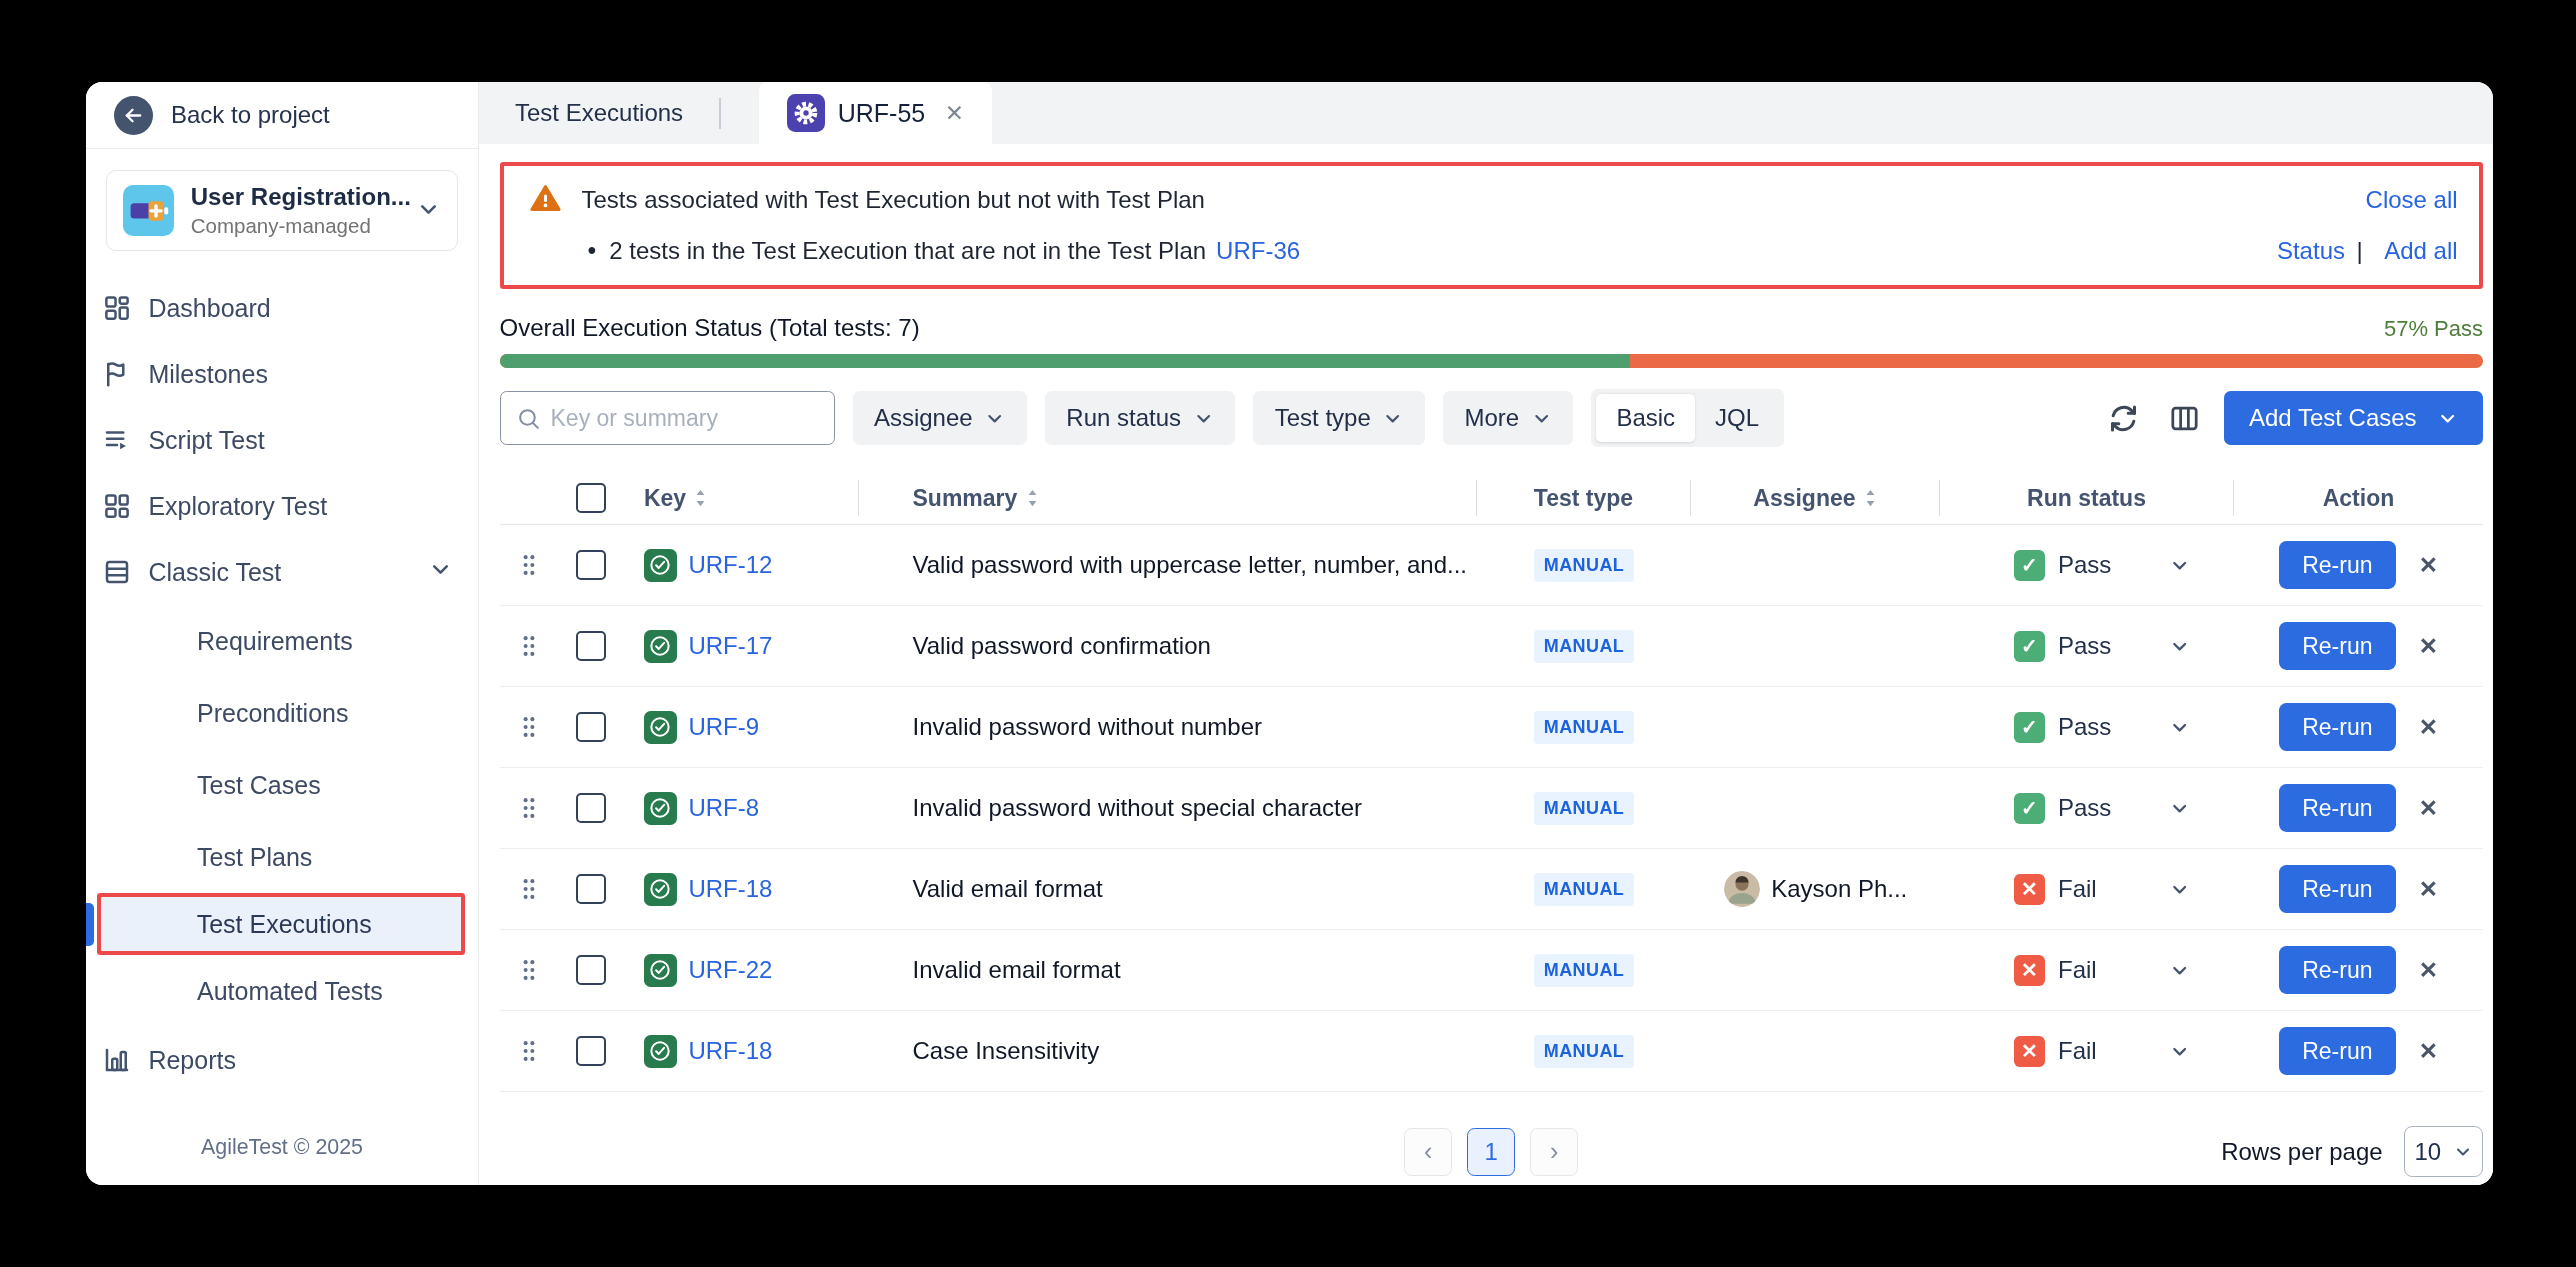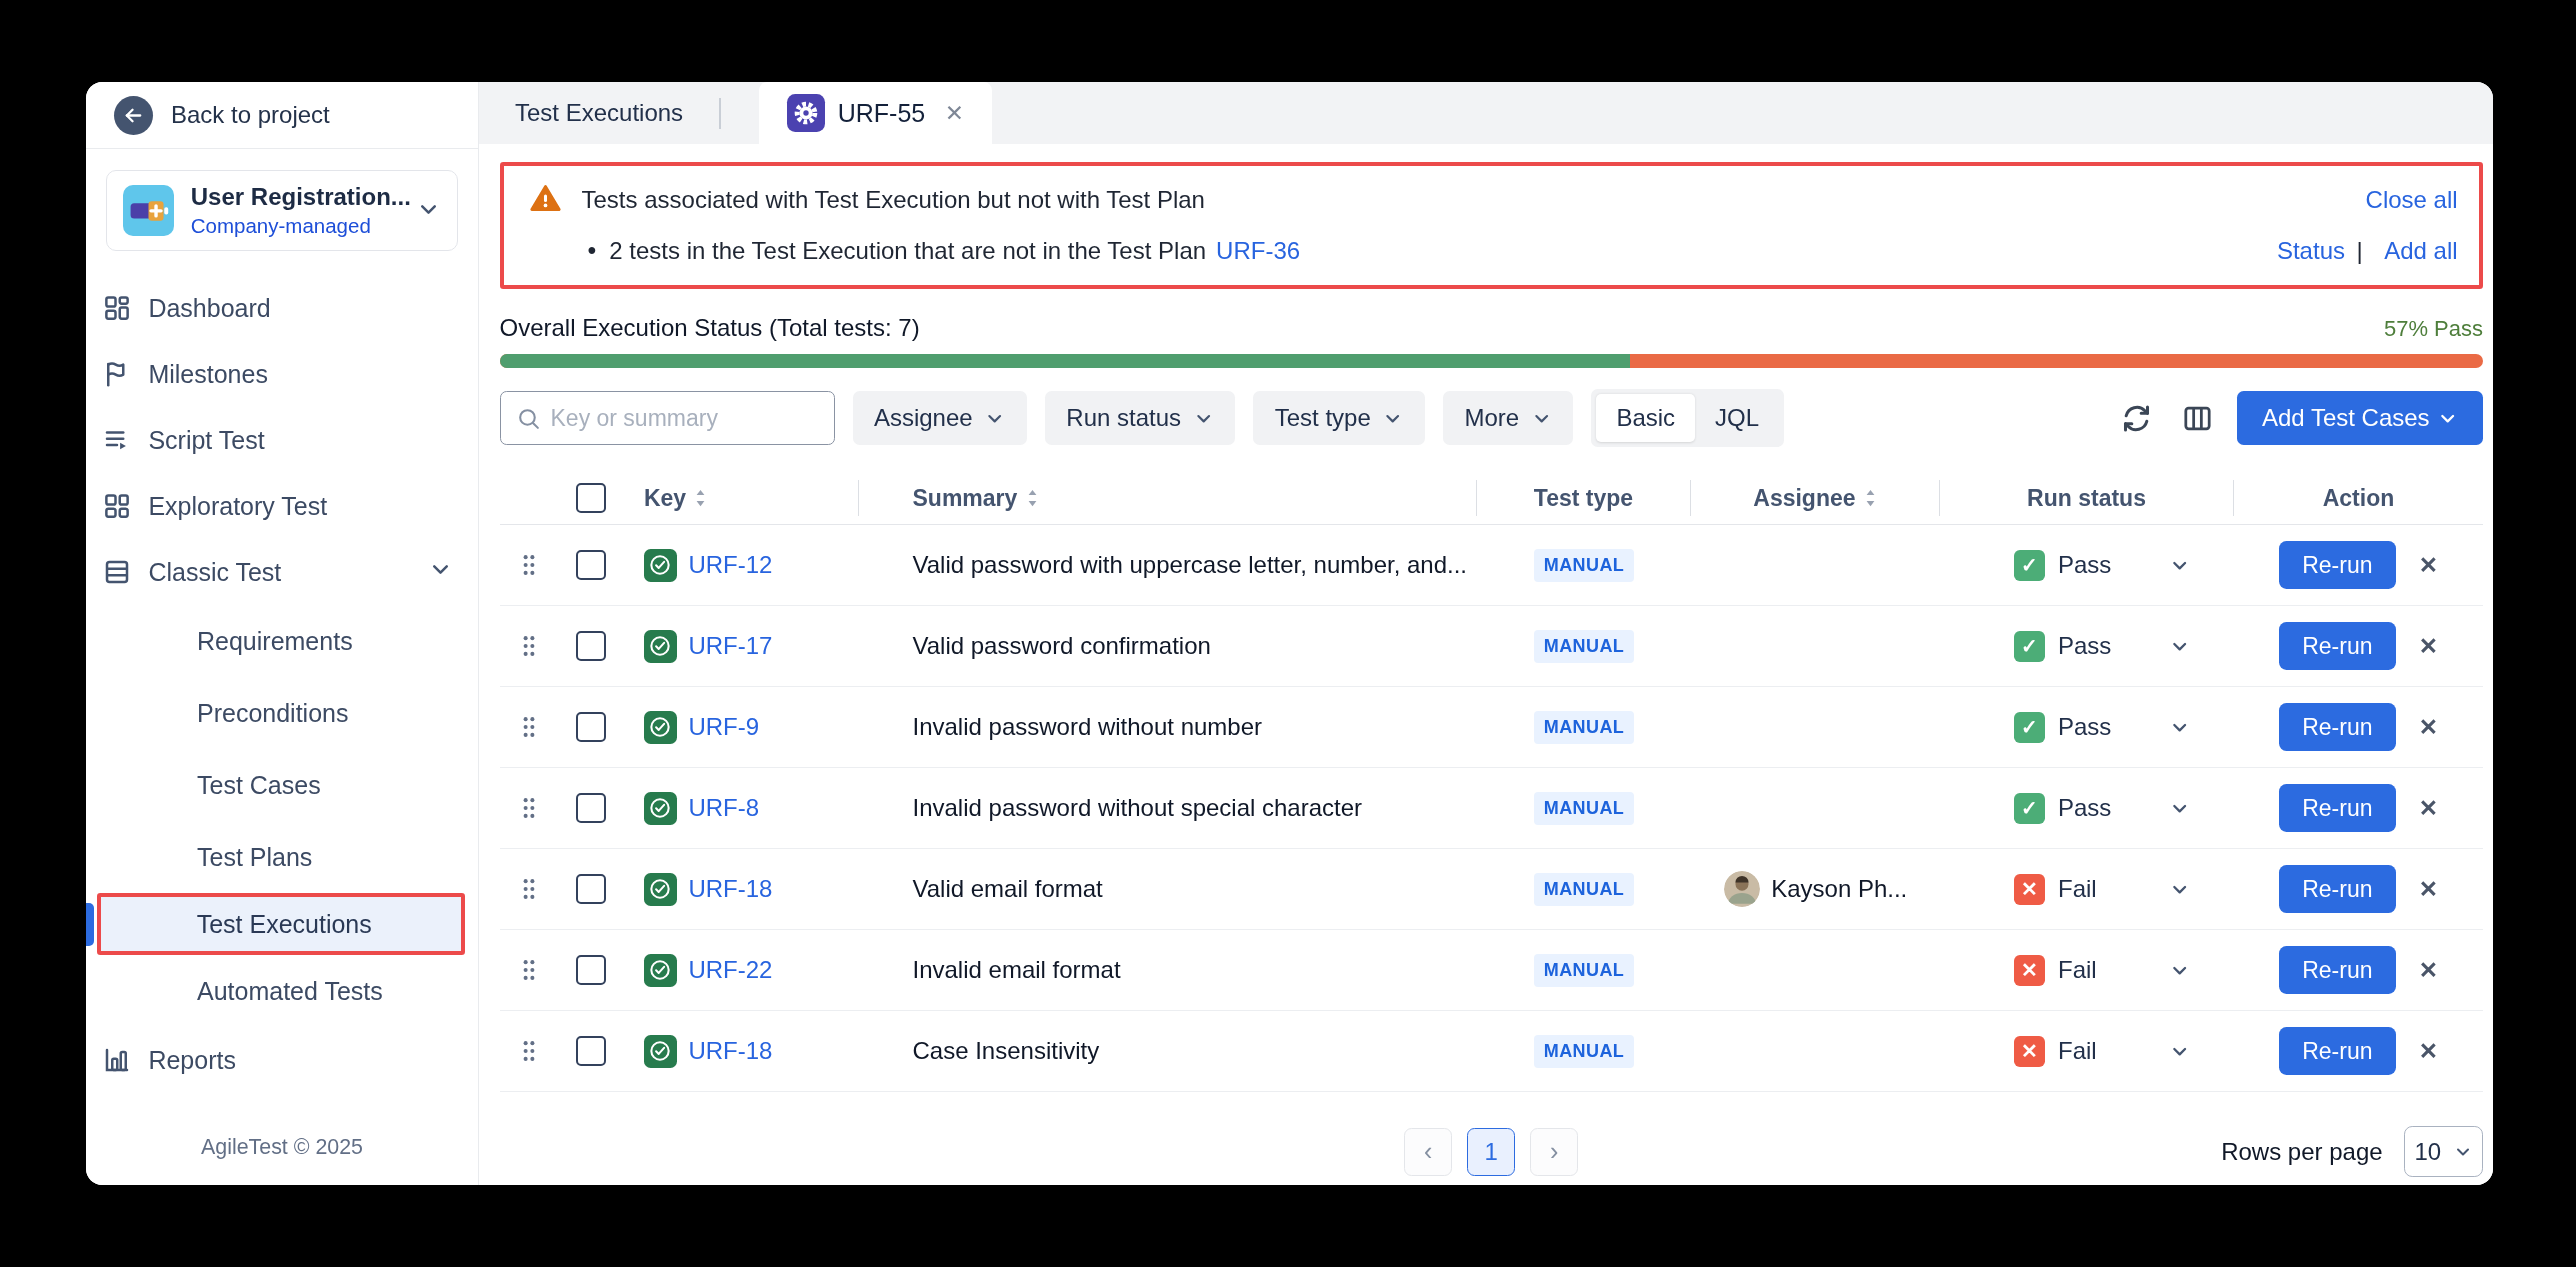--- a/index.html
+++ b/index.html
@@ -18,21 +18,21 @@
   .back-circle svg { width:23px; height:23px; }
   .side-top-label { font-size:24px; color:#24324A; }
 
   .project-card { margin:21.4px 20px 8.2px 20px; border:0.8px solid #E3E5EA; border-radius:10px;
     padding:11.5px 16.4px; display:flex; align-items:center; gap:16.4px; cursor:pointer; }
   .proj-icon { width:51px; height:51px; border-radius:10px; background:#5FC6EB; flex:0 0 51px;
     display:flex; align-items:center; justify-content:center; }
   .proj-icon svg { width:43px; height:43px; }
   .proj-text { flex:1; min-width:0; }
   .proj-name { font-size:24px; font-weight:bold; color:#1D2B44; white-space:nowrap; }
-  .proj-type { font-size:20.5px; color:#1d4ed8; margin-top:3.3px; }
+  .proj-type { font-size:20.5px; color:#737373; margin-top:3.3px; }
   .chev-gray svg { width:25px; height:25px; color:#44546F; }
 
   nav { padding-top:16.4px; display:flex; flex-direction:column; }
   .nav-item { height:66px; display:flex; align-items:center; gap:16.4px; padding:0 25px 0 16px;
     font-size:25px; color:#3C4A63; font-weight:500; cursor:pointer; }
   .nav-item .nicon { width:30px; height:30px; color:#44546F; flex:0 0 30px;
     display:flex; align-items:center; justify-content:center; }
   .nav-item .nicon svg { width:30px; height:30px; }
   .nav-item .grow { flex:1; }
   .nav-child { height:72px; display:flex; align-items:center; padding-left:111px;
@@ -98,21 +98,21 @@
   .fbtn svg, .chip-chevron svg, .addbtn svg { width:21.4px; height:21.4px; color:#44546F; }
   .segmented { height:58px; background:#F1F2F4; border-radius:6.6px; padding:5px;
     display:flex; align-items:stretch; }
   .seg { display:flex; align-items:center; padding:0 20px; font-size:24px; color:#22304A;
     cursor:pointer; border-radius:5px; }
   .seg.active { background:#fff; box-shadow:0 0.8px 2.5px rgba(0,0,0,.12); }
   .icon-btn { width:43px; height:43px; display:flex; align-items:center; justify-content:center;
     color:#3B4656; cursor:pointer; }
   .icon-btn svg { width:33px; height:33px; }
   .addbtn { height:54px; background:#2C6BE0; color:#fff; border:none; border-radius:6.6px;
-    padding:0 25px; font-size:24px; font-weight:500; display:flex; align-items:center; gap:7px;
+    padding:0 25px; font-size:24px; font-weight:500; display:flex; align-items:center; gap:20px;
     cursor:pointer; font-family:"Liberation Sans",sans-serif; }
   .addbtn svg { color:#fff; }
 
   
   .table { margin-top:25px; }
   .tgrid { display:grid; grid-template-columns:59px 64px 236px 1fr 214px 249px 294px 249px;
     align-items:center; }
   .thead { height:53px; border-bottom:0.8px solid #E4E6EA; }
   .th { font-size:23px; font-weight:bold; color:#44546F; display:flex; align-items:center;
     height:36px; }

